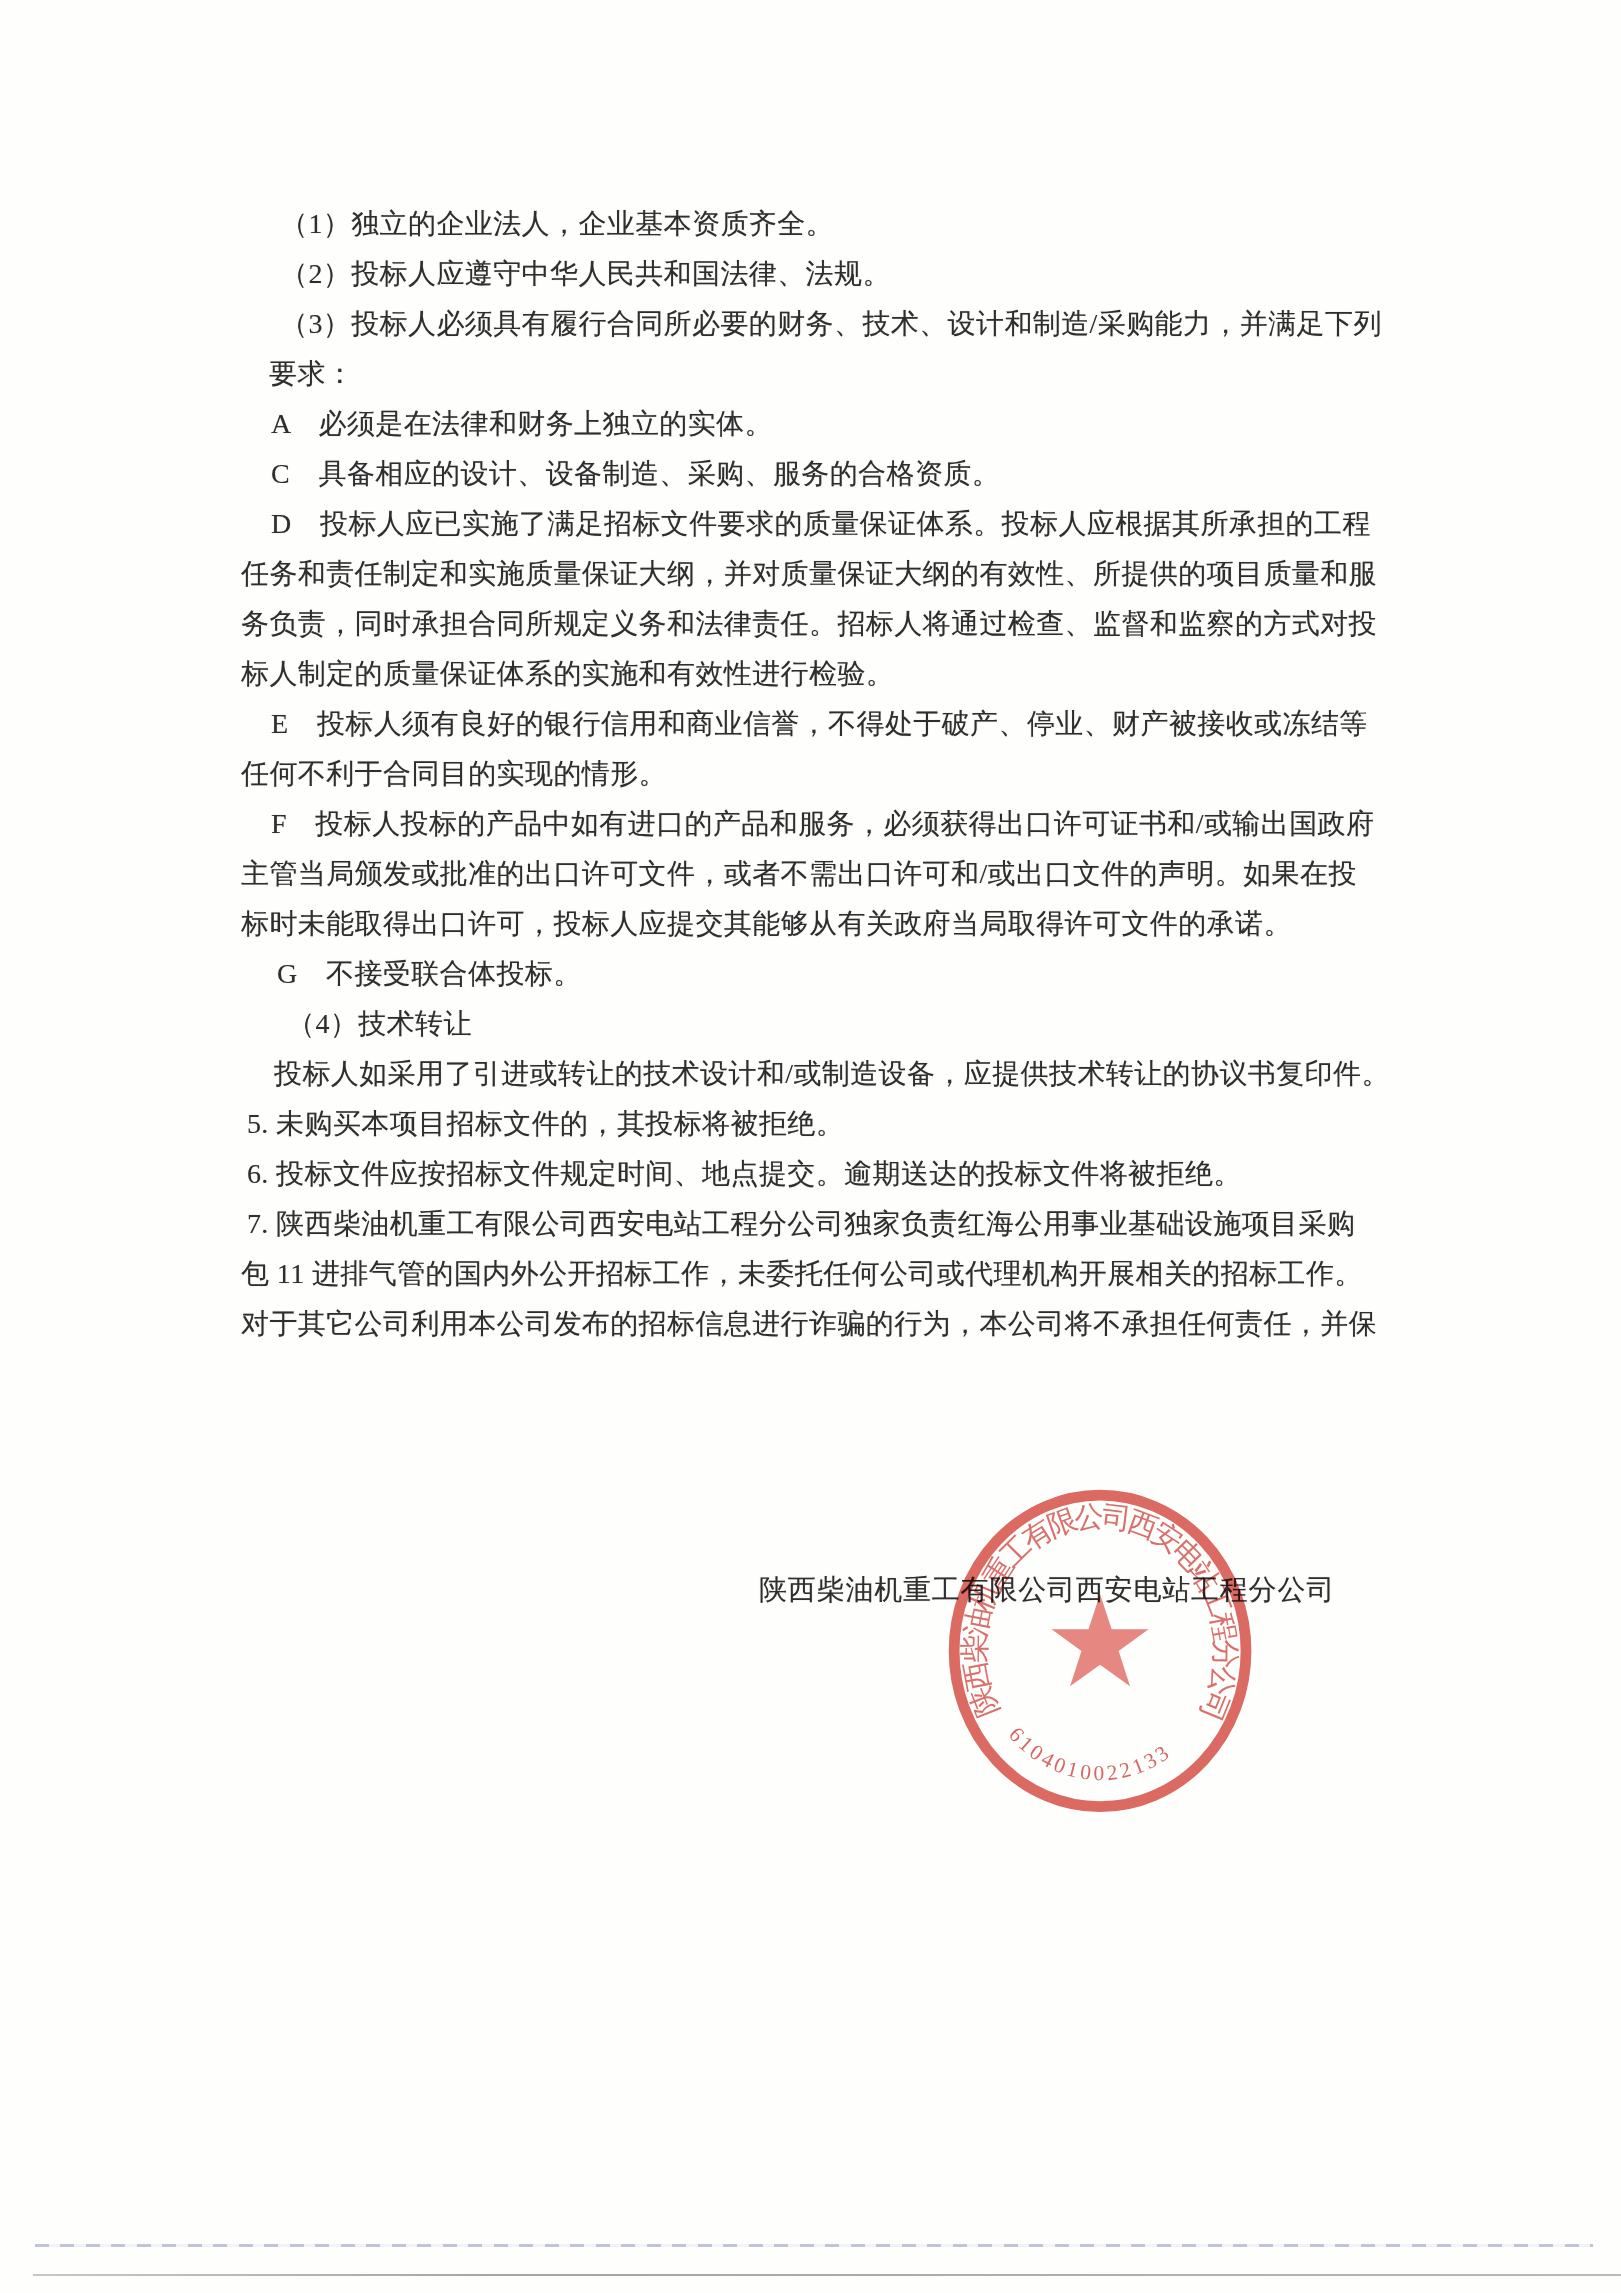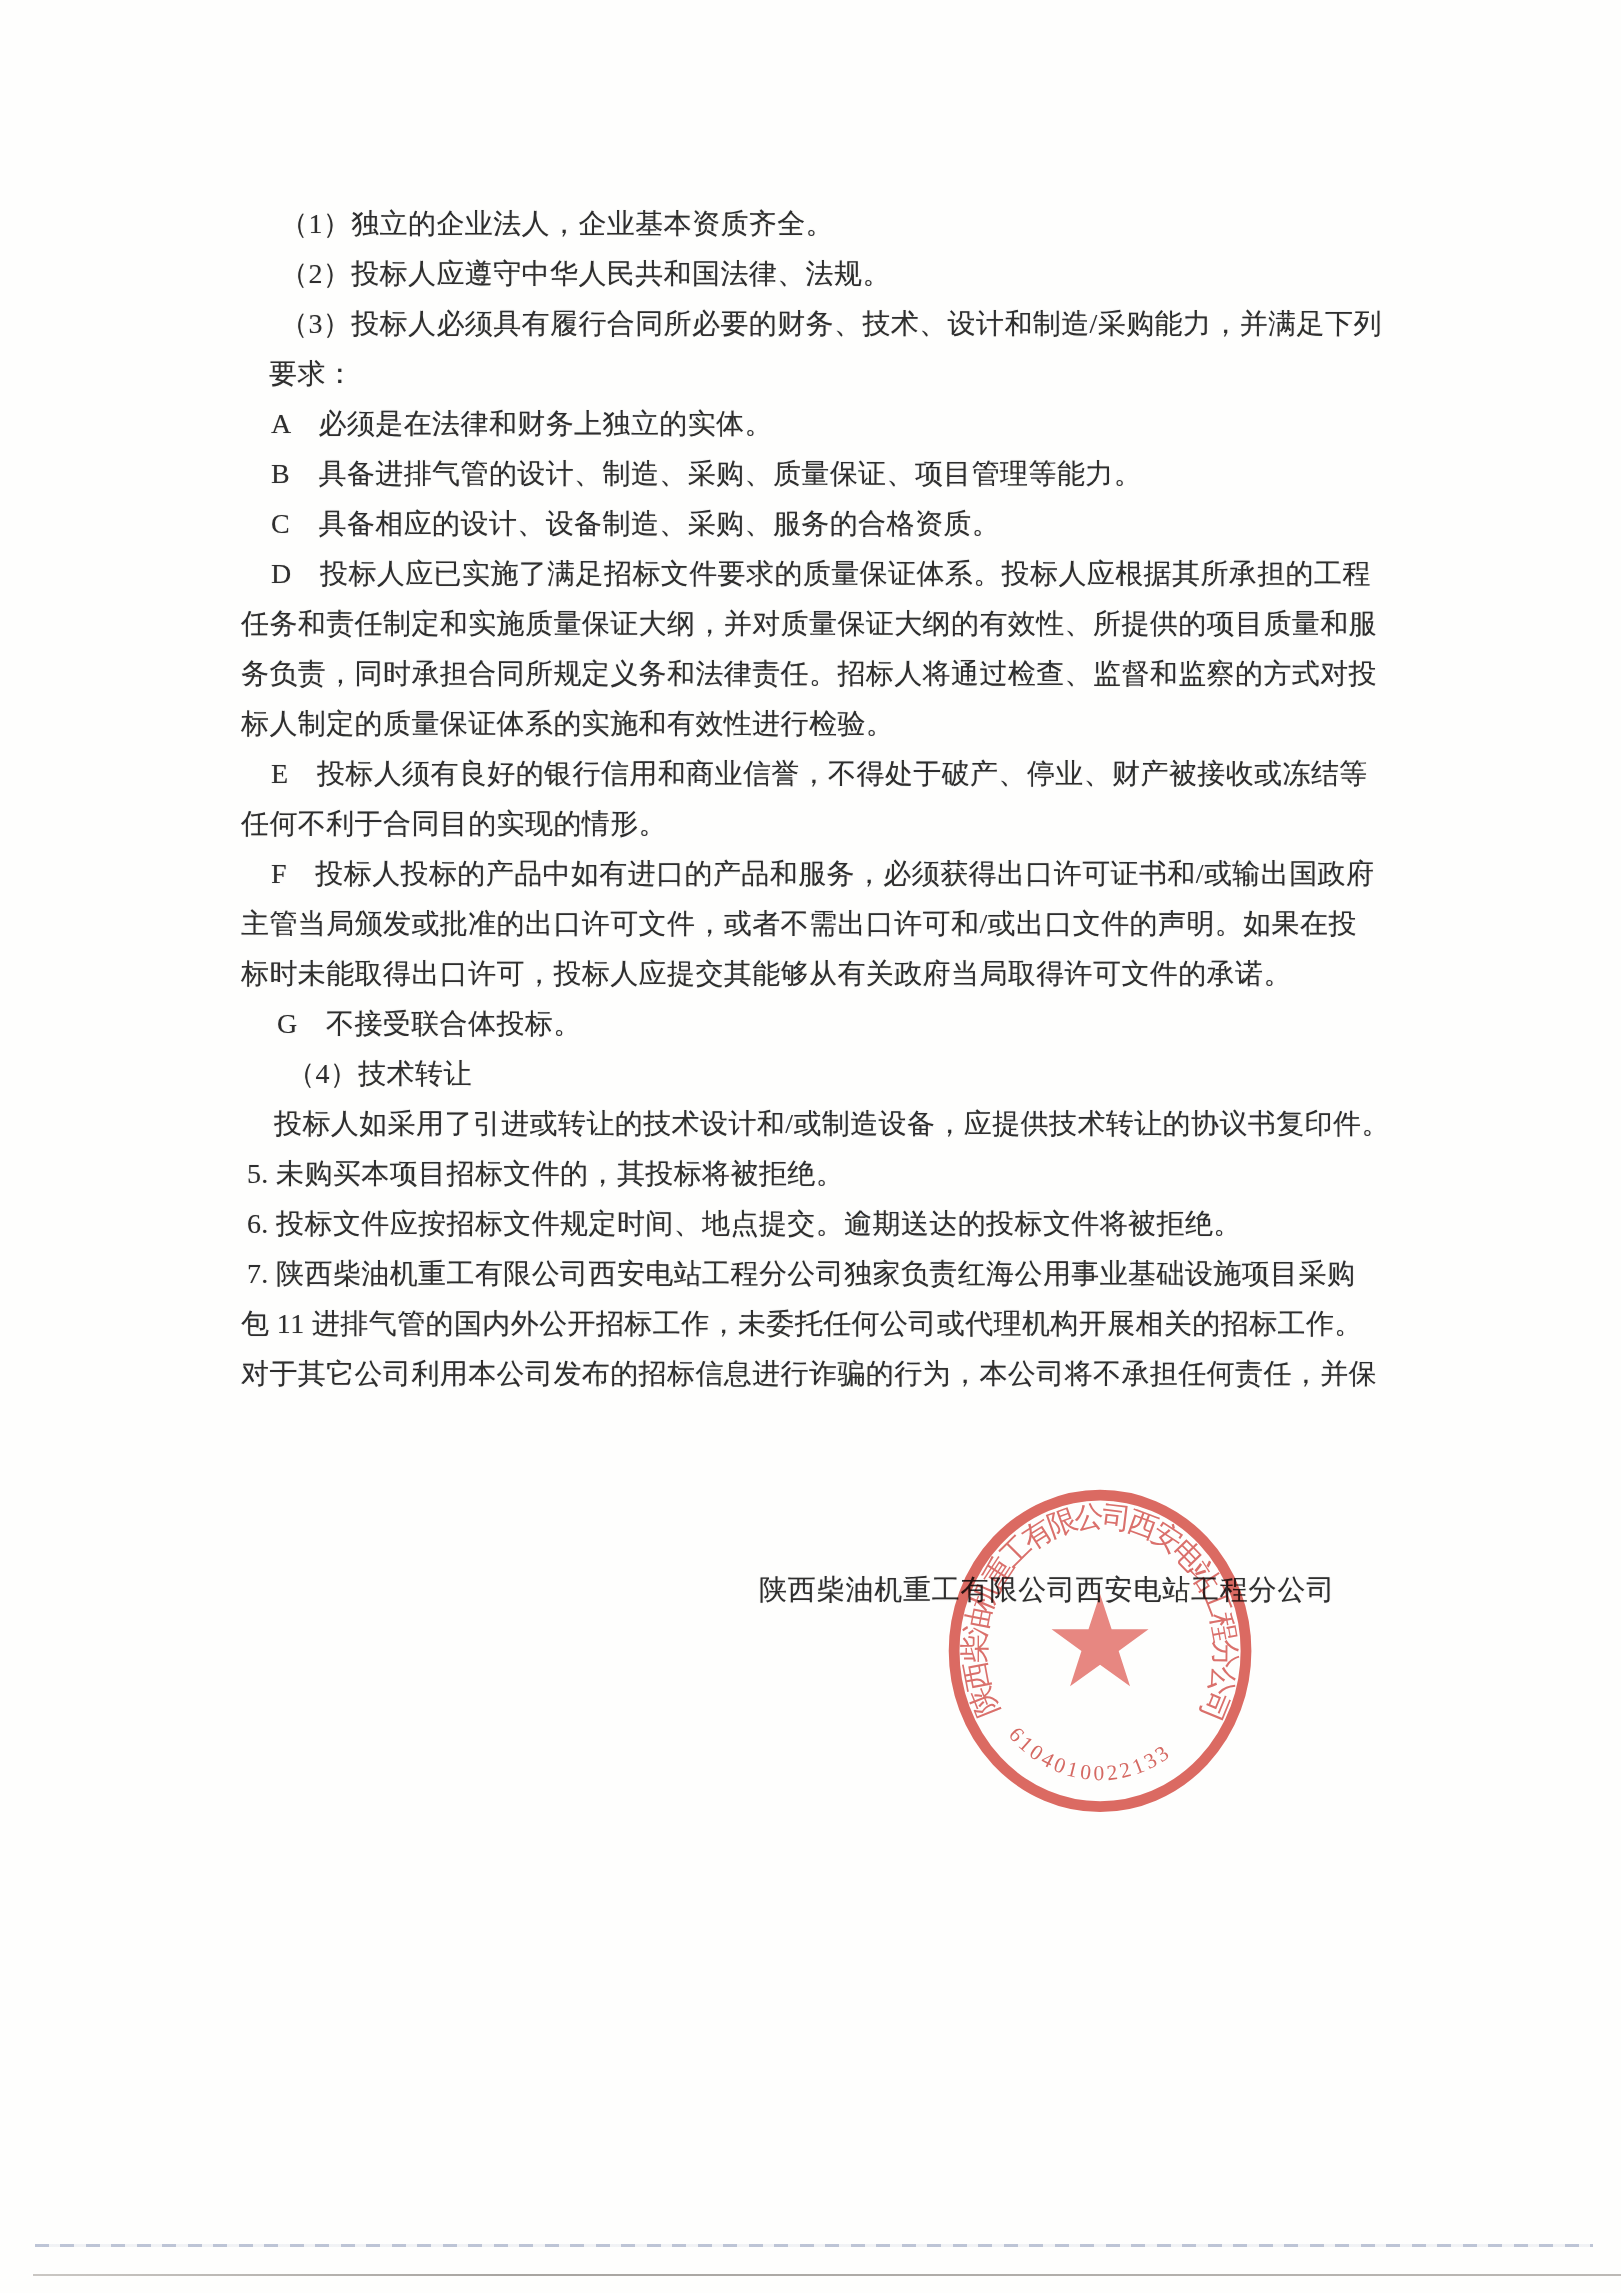--- a/index.html
+++ b/index.html
@@ -69,21 +69,20 @@
 <body>
 
 <div class="page">
 
   <div class="doc" id="doc-lines">
       <div class="line" style="padding-left: 39px;">（1）独立的企业法人，企业基本资质齐全。</div>
       <div class="line" style="padding-left: 39px;">（2）投标人应遵守中华人民共和国法律、法规。</div>
       <div class="line" style="padding-left: 39px;">（3）投标人必须具有履行合同所必要的财务、技术、设计和制造/采购能力，并满足下列</div>
       <div class="line" style="padding-left: 0px; margin-left: 28px;">要求：</div>
       <div class="line" style="padding-left: 30px;">A　必须是在法律和财务上独立的实体。</div>
-      <div class="line" style="padding-left: 30px;">B　具备进排气管的设计、制造、采购、质量保证、项目管理等能力。</div>
       <div class="line" style="padding-left: 30px;">C　具备相应的设计、设备制造、采购、服务的合格资质。</div>
       <div class="line" style="padding-left: 30px;">D　投标人应已实施了满足招标文件要求的质量保证体系。投标人应根据其所承担的工程</div>
       <div class="line" style="padding-left: 0px;">任务和责任制定和实施质量保证大纲，并对质量保证大纲的有效性、所提供的项目质量和服</div>
       <div class="line" style="padding-left: 0px;">务负责，同时承担合同所规定义务和法律责任。招标人将通过检查、监督和监察的方式对投</div>
       <div class="line" style="padding-left: 0px;">标人制定的质量保证体系的实施和有效性进行检验。</div>
       <div class="line" style="padding-left: 30px;">E　投标人须有良好的银行信用和商业信誉，不得处于破产、停业、财产被接收或冻结等</div>
       <div class="line" style="padding-left: 0px;">任何不利于合同目的实现的情形。</div>
       <div class="line" style="padding-left: 30px;">F　投标人投标的产品中如有进口的产品和服务，必须获得出口许可证书和/或输出国政府</div>
       <div class="line" style="padding-left: 0px;">主管当局颁发或批准的出口许可文件，或者不需出口许可和/或出口文件的声明。如果在投</div>
       <div class="line" style="padding-left: 0px;">标时未能取得出口许可，投标人应提交其能够从有关政府当局取得许可文件的承诺。</div>

